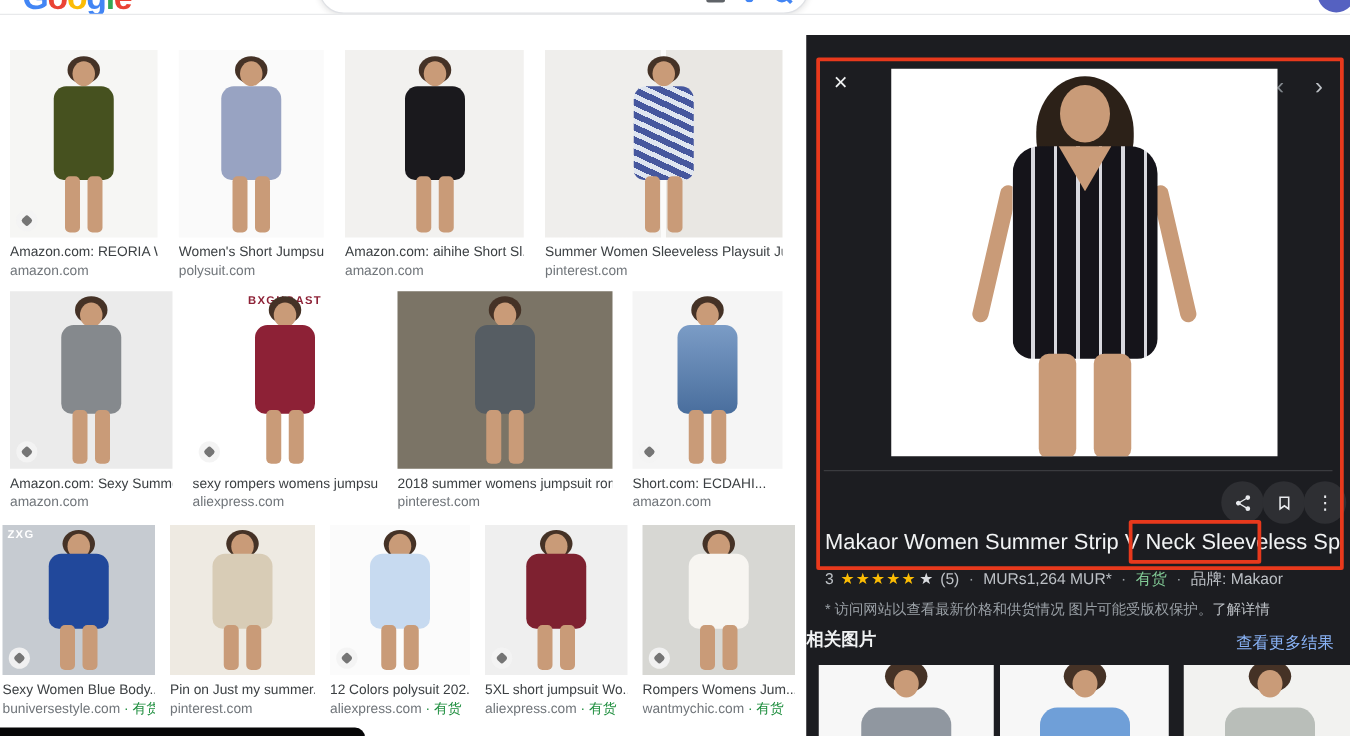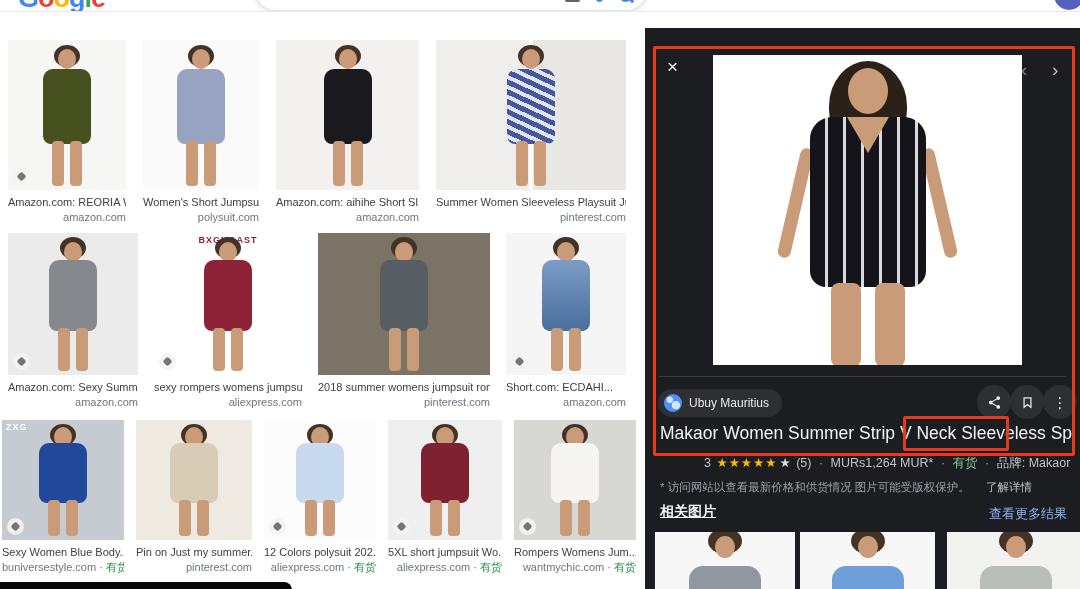--- a/index.html
+++ b/index.html
@@ -50,21 +50,21 @@
           border-radius:10px 10px 8px 8px;}
   .g-leg{position:absolute;top:67%;width:12px;height:30%;background:#c99b78;border-radius:4px;}
   .g-leg.l{left:calc(50% - 15px);} .g-leg.r{left:calc(50% + 3px);}
   .wm{position:absolute;top:2px;left:50%;transform:translateX(-50%);font-size:9px;
       font-weight:bold;letter-spacing:1px;}
   .tagdot{position:absolute;left:5px;bottom:5px;width:17px;height:17px;border-radius:50%;
       background:rgba(243,243,243,.92);display:flex;align-items:center;justify-content:center;}
   .tagdot i{width:7px;height:7px;background:#757575;border-radius:2px;transform:rotate(45deg);}
   .cap-t{margin-top:5px;font-size:11px;line-height:15px;color:#3c4043;white-space:nowrap;
       overflow:hidden;cursor:pointer;}
-  .cap-d{font-size:11px;line-height:15px;color:#70757a;white-space:nowrap;overflow:hidden;text-align:right;}
+  .cap-d{font-size:11px;line-height:15px;color:#70757a;white-space:nowrap;overflow:hidden;}
   .stock{color:var(--stock_green);}
 
   
   .panel{position:absolute;left:645px;top:28px;width:435px;height:561px;background:#1c1d21;
       overflow:hidden;z-index:4;}
   .ann{position:absolute;border:3px solid var(--annotation_red);box-sizing:border-box;
       border-radius:2px;z-index:9;pointer-events:none;}
   .ann-outer{left:8px;top:18px;width:422px;height:410px;}
   .ann-inner{left:258px;top:388px;width:106px;height:35px;}
   .close{position:absolute;left:22px;top:28px;font-size:19px;color:#f1f3f4;cursor:pointer;}
@@ -92,28 +92,28 @@
   .globe{width:18px;height:18px;border-radius:50%;
       background:radial-gradient(circle at 32% 32%,#cfe4ff 0 3px,transparent 3.5px),
                  radial-gradient(circle at 66% 62%,#cfe4ff 0 4px,transparent 4.5px),#4d90fe;}
   .src-label{font-size:12px;color:#e8eaed;}
   .act{position:absolute;top:357px;width:34px;height:34px;border-radius:50%;background:#2e2f33;
       display:flex;align-items:center;justify-content:center;cursor:pointer;}
   .act.share{left:332px;} .act.bm{left:365px;} .act.more{left:398px;}
   .act .dots{font-size:15px;color:#e8eaed;line-height:1;}
   .ptitle{position:absolute;left:15px;top:395px;width:412px;font-size:17.5px;color:#f1f3f4;
       white-space:nowrap;overflow:hidden;cursor:pointer;}
-  .rating{position:absolute;left:15px;top:427px;font-size:12.5px;color:#bdc1c6;white-space:nowrap;margin-left:44px;}
+  .rating{position:absolute;left:15px;top:427px;font-size:12.5px;color:#bdc1c6;white-space:nowrap;}
   .rating .stars{color:var(--gold);letter-spacing:1px;margin:0 2px;}
   .rating .star-x{color:#dadce0;margin-right:2px;}
   .rating .sep{margin:0 4px;color:#9aa0a6;}
   .rating .grn{color:#81c995;}
   .disc{position:absolute;left:15px;top:452px;font-size:11.5px;color:#9aa0a6;white-space:nowrap;}
-  .disc .lm{color:#bdc1c6;margin-left:16px;cursor:pointer;}
-  .rel-h{position:absolute;left:15px;top:475px;font-size:14px;font-weight:bold;color:#f1f3f4;text-decoration:underline;}
+  .disc .lm{color:#bdc1c6;margin-left:0;cursor:pointer;}
+  .rel-h{position:absolute;left:0;top:475px;font-size:14px;font-weight:bold;color:#f1f3f4;}
   .rel-more{position:absolute;right:13px;top:477px;font-size:13px;color:var(--link_blue);cursor:pointer;}
   .thumbs{position:absolute;left:10px;top:504px;display:flex;gap:5px;}
   .thumb{position:relative;height:90px;overflow:hidden;cursor:pointer;background:#f6f6f6;}
   .thumb:nth-child(1){width:140px}.thumb:nth-child(2){width:135px}
   .thumb:nth-child(3){width:137px;margin-left:7px;}
   .thumb .g-hair{top:-4px;width:34px;height:26px;}
   .thumb .g-head{top:4px;width:20px;height:22px;}
   .thumb .g-body{top:34px;width:72px;height:80px;border-radius:14px 14px 0 0;}
 
   .blackbar{position:absolute;left:-10px;top:582px;width:302px;height:18px;background:#060607;
@@ -328,24 +328,20 @@
     <i class="hero-armL"></i>
       <i class="hero-armR"></i>
     <i class="hero-body"></i>
     <i class="hero-v"></i>
     <i class="hero-leg l"></i>
       <i class="hero-leg r"></i>
   </div>
 
   <div class="pdivider"></div>
 
-  <div class="src-pill">
-    <span class="globe"></span>
-    <span class="src-label">Ubuy Mauritius</span>
-  </div>
 
   <div class="act share">
     <svg width="15" height="15" viewBox="0 0 24 24">
         <path fill="#e8eaed" d="M18 16.1c-.8 0-1.5.3-2 .8l-7.1-4.1c0-.3.1-.5.1-.8s0-.5-.1-.8L16 7.1c.5.5 1.2.8 2 .8a3 3 0 1 0-3-3c0 .3 0 .5.1.8L8 9.8a3 3 0 1 0 0 4.4l7.1 4.2c-.1.2-.1.5-.1.7a3 3 0 1 0 3-3z"></path>
       </svg>
   </div>
   <div class="act bm">
     <svg width="15" height="15" viewBox="0 0 24 24">
         <path fill="none" stroke="#e8eaed" stroke-width="2" d="M6.5 4.5h11v15l-5.5-4.1-5.5 4.1z"></path>
       </svg>

